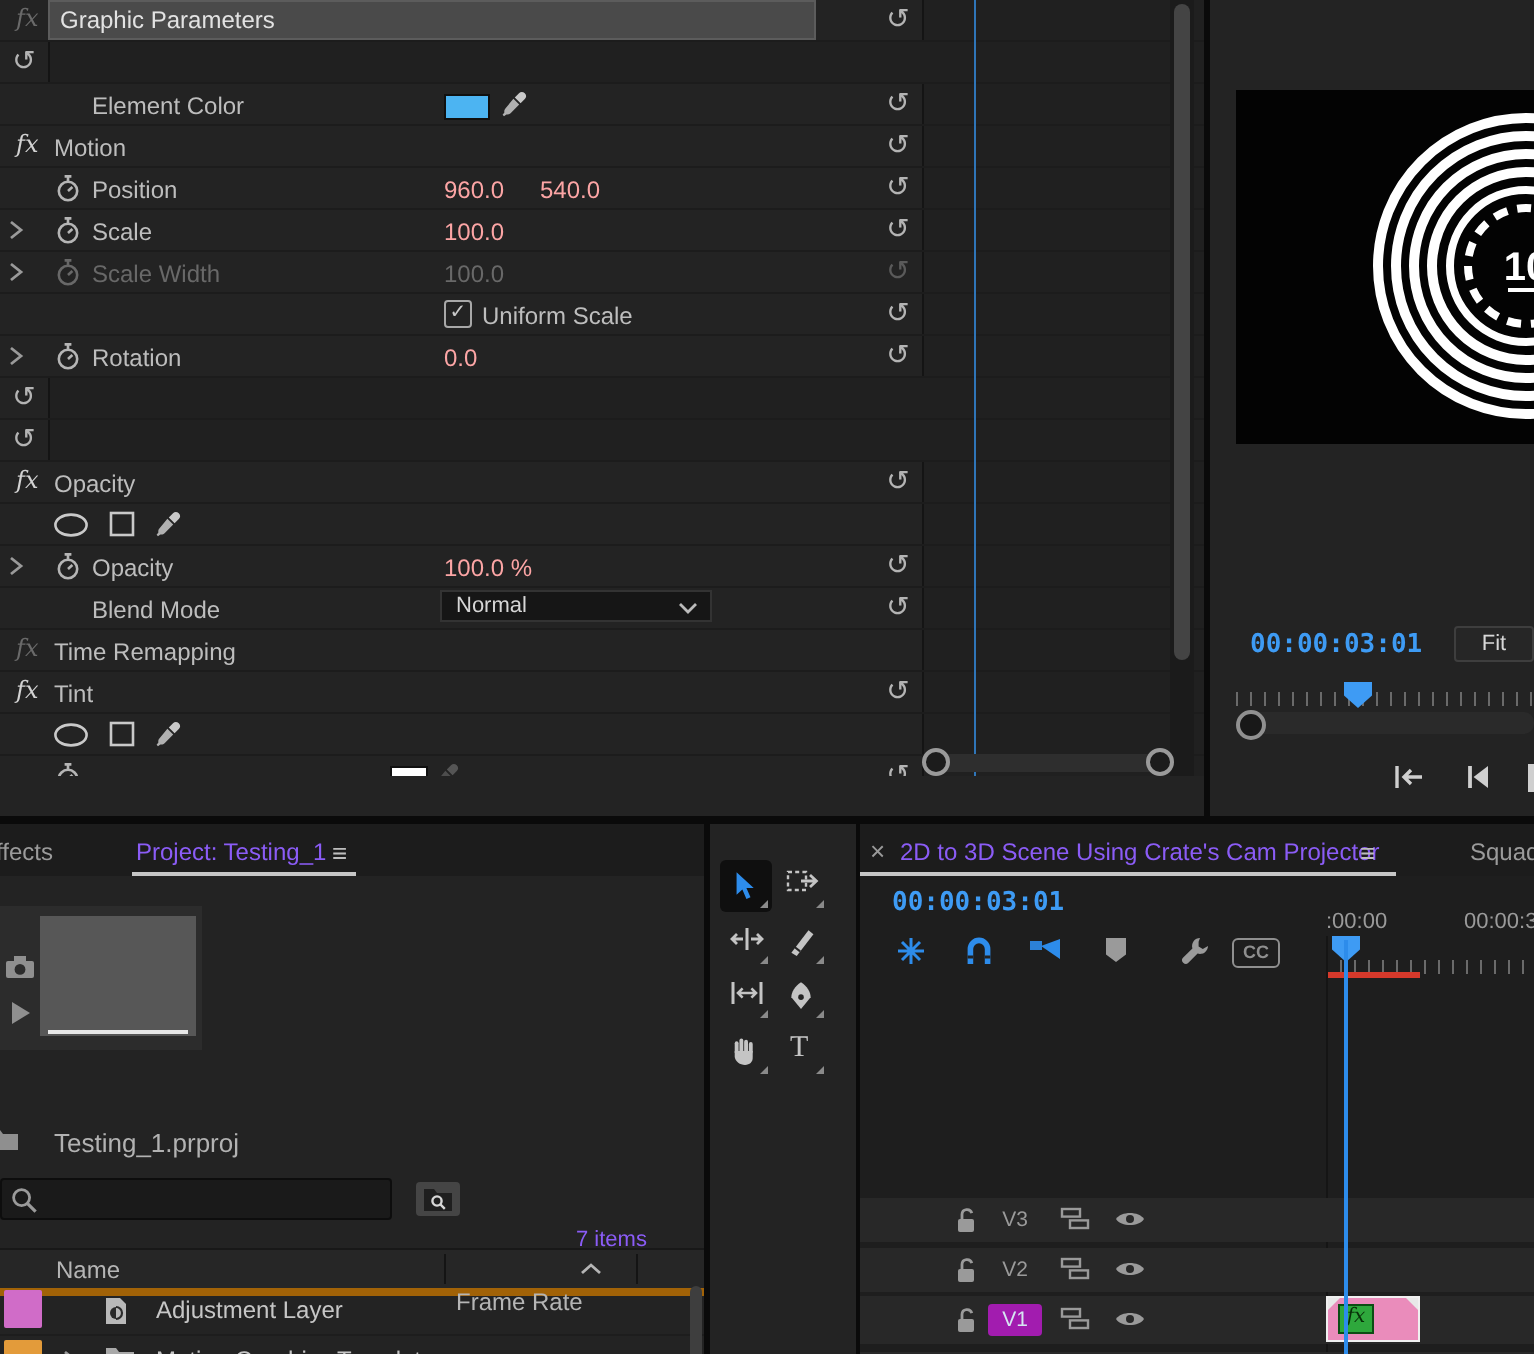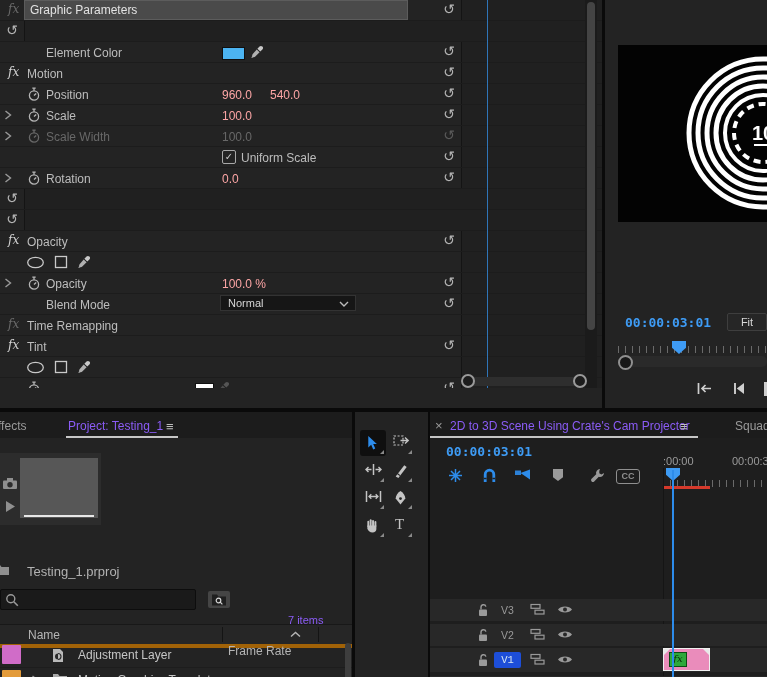--- a/index.html
+++ b/index.html
@@ -120,21 +120,21 @@
   .tl-ticks{position:absolute;left:233px;right:0;top:33px;height:16px;
             background:repeating-linear-gradient(90deg,#6a6a6a 0 1px,transparent 1px 7px);
             -webkit-mask:linear-gradient(#0000 0 55%,#000 55%);mask:linear-gradient(#0000 0 55%,#000 55%);cursor:pointer;}
   .renderbar{position:absolute;left:233px;top:48px;width:47px;height:3px;background:#d5392b;}
   .hdrsep{position:absolute;left:233px;top:30px;bottom:0;width:1px;background:#151515;}
   .tl-ph-line{position:absolute;left:242px;top:32px;bottom:0;width:2px;background:#2d8ceb;z-index:10;}
   .trow{position:absolute;left:0;right:0;background:#282828;}
   .trk-lock{position:absolute;left:47px;top:50%;margin-top:-7px;color:#9a9a9a;cursor:pointer;}
   .badge{position:absolute;left:64px;top:50%;margin-top:-8px;width:27px;height:16px;border-radius:2px;
          font-size:10.5px;line-height:16px;text-align:center;color:#9a9a9a;cursor:pointer;}
-  .badge.tgt{background:#1d4ed8;color:#d6e6f2;font-family:Liberation Mono, monospace;}
+  .badge.tgt{background:#a21caf;color:#d6e6f2;}
   .trk-sync{position:absolute;left:100px;top:50%;margin-top:-7px;color:#9a9a9a;cursor:pointer;}
   .trk-eye{position:absolute;left:127px;top:50%;margin-top:-6px;color:#9a9a9a;cursor:pointer;}
   .clip{position:absolute;left:233px;top:210px;width:47px;height:23px;background:#ea8cbb;border:1px solid #f0f0f0;
         box-sizing:border-box;z-index:6;cursor:grab;}
   .clip::before{content:"";position:absolute;left:0;top:0;border-top:6px solid #e8e8e8;border-right:6px solid transparent;}
   .clip::after{content:"";position:absolute;right:0;top:0;border-top:6px solid #e8e8e8;border-left:6px solid transparent;}
   .fxbadge{position:absolute;left:5px;top:3px;width:16px;height:13px;background:#2ea83c;border:1px solid #0c4d14;
            font-size:10px;line-height:12px;text-align:center;color:#083008;}
   .fxbadge i{font-family:"DejaVu Serif",serif;}
   .tlx{position:absolute;left:5px;top:6px;font-size:13px;color:#9a9a9a;cursor:pointer;}

